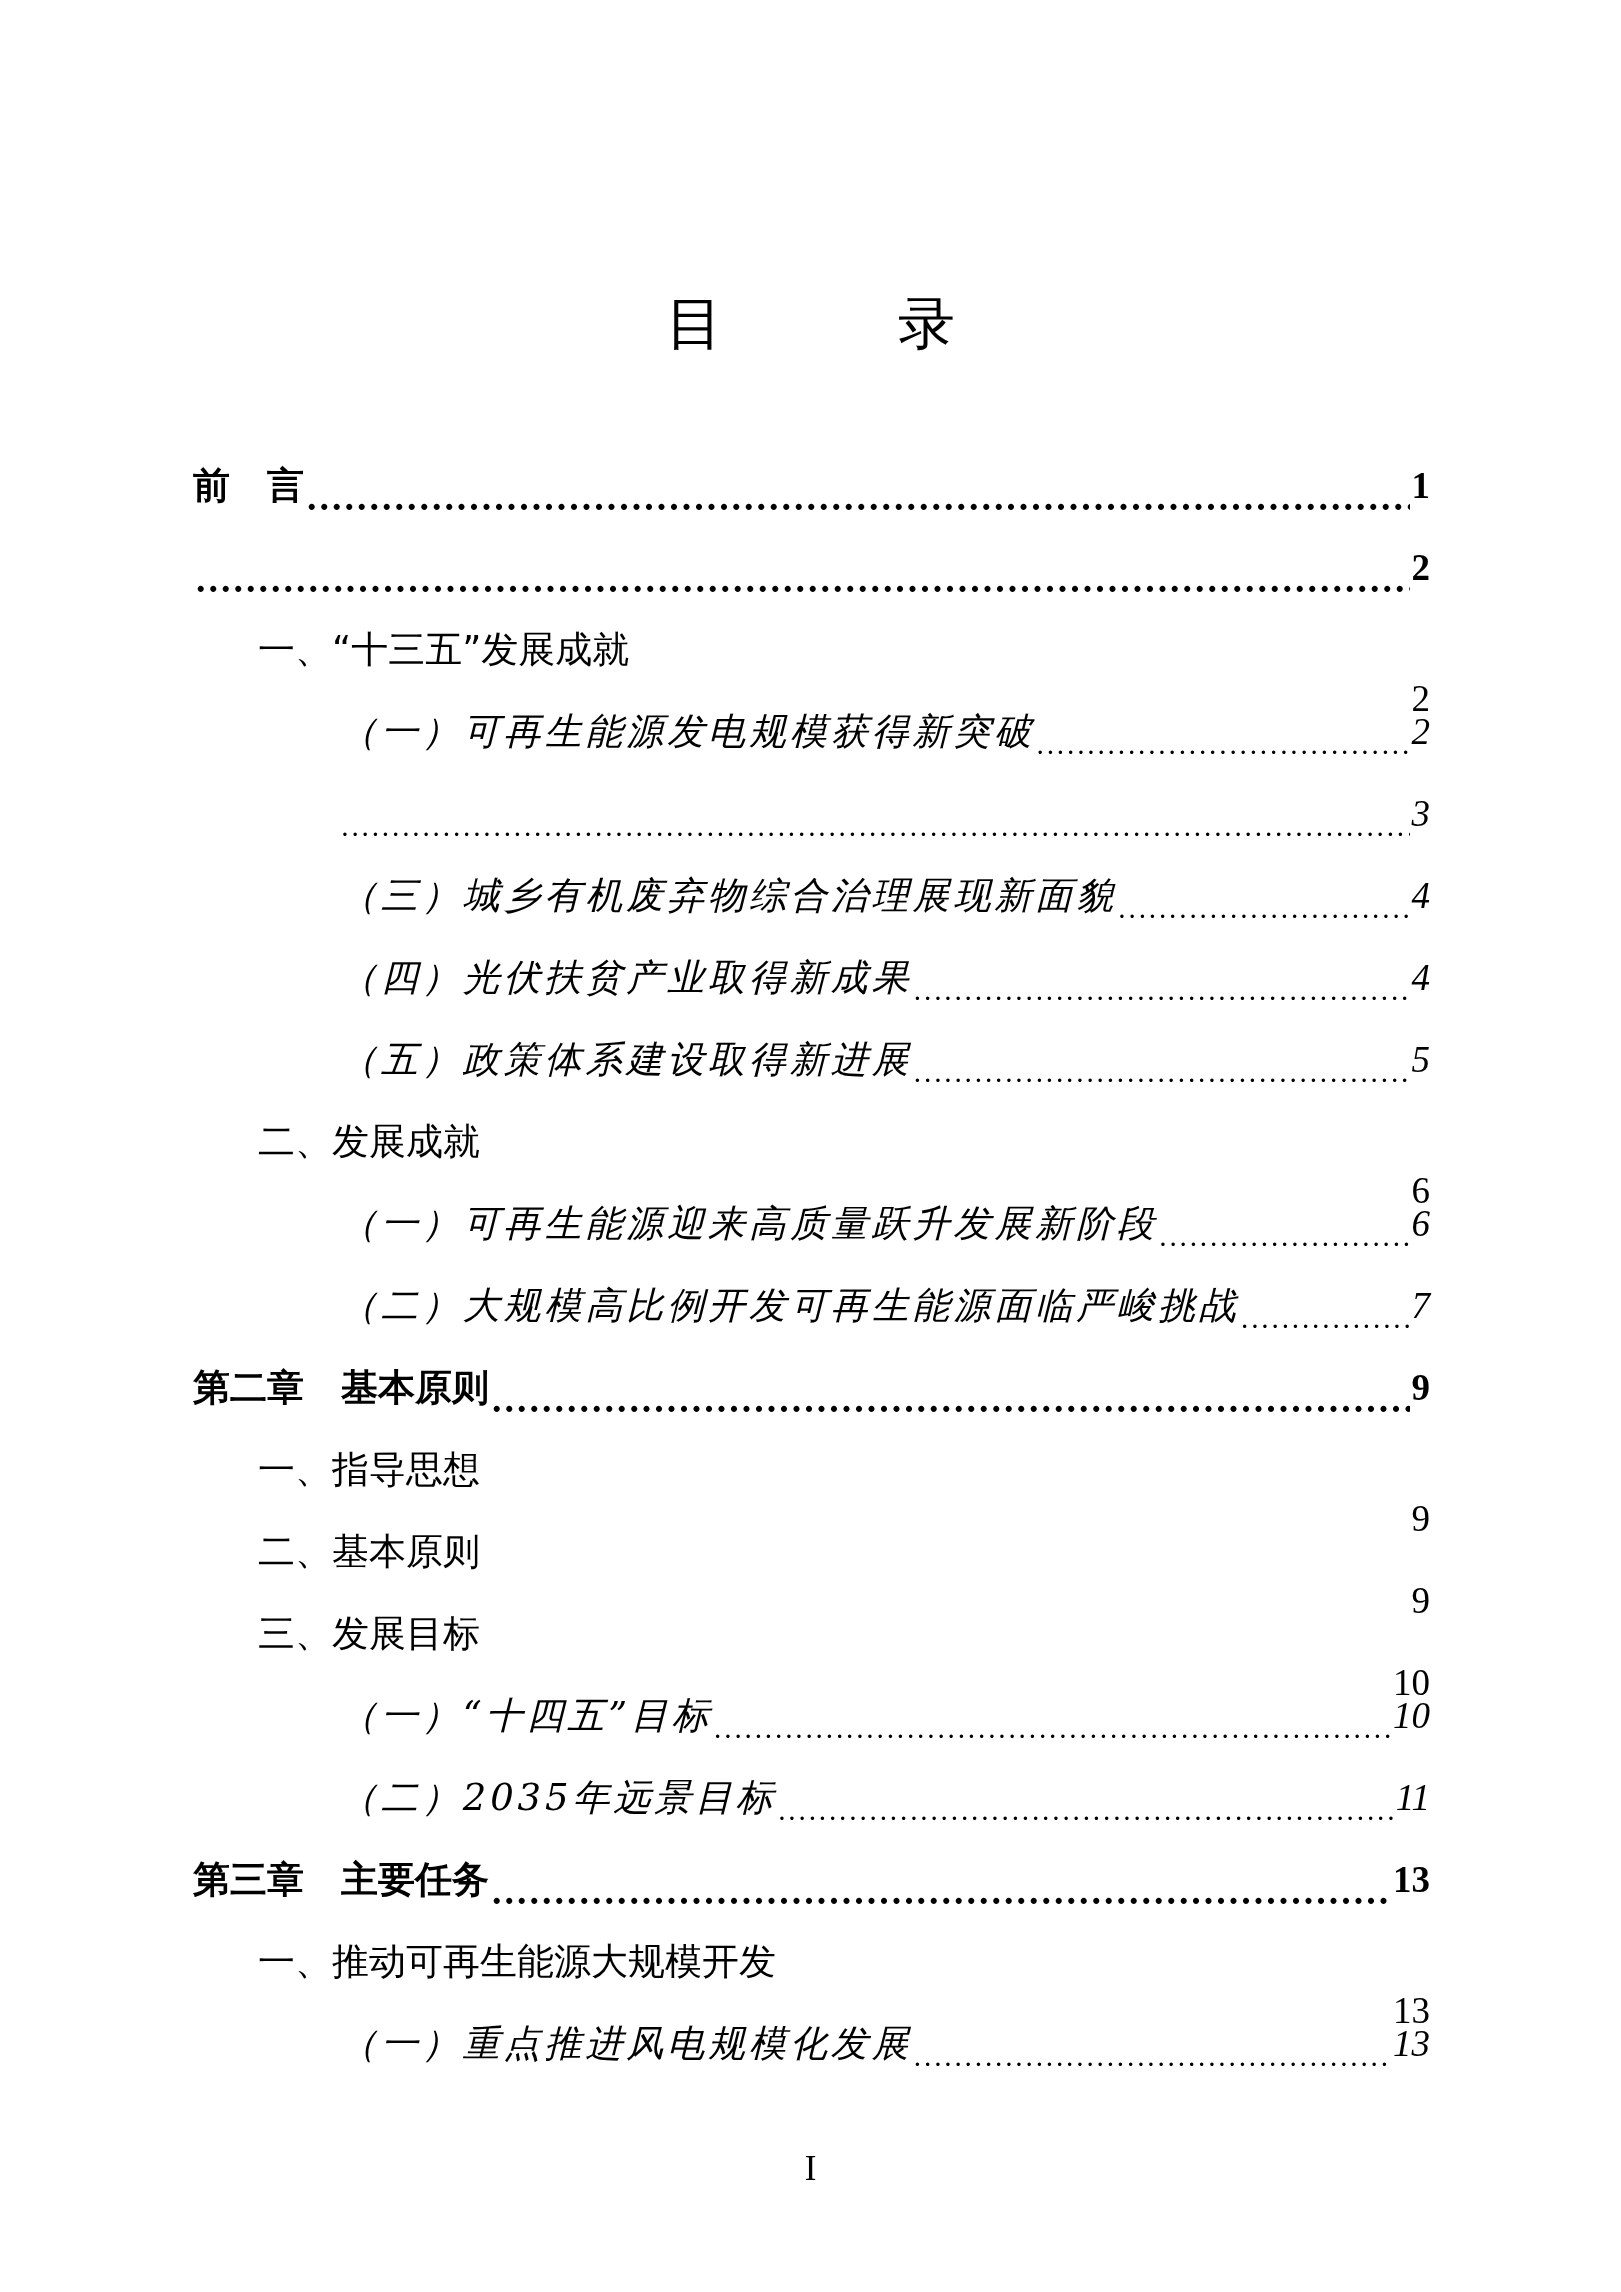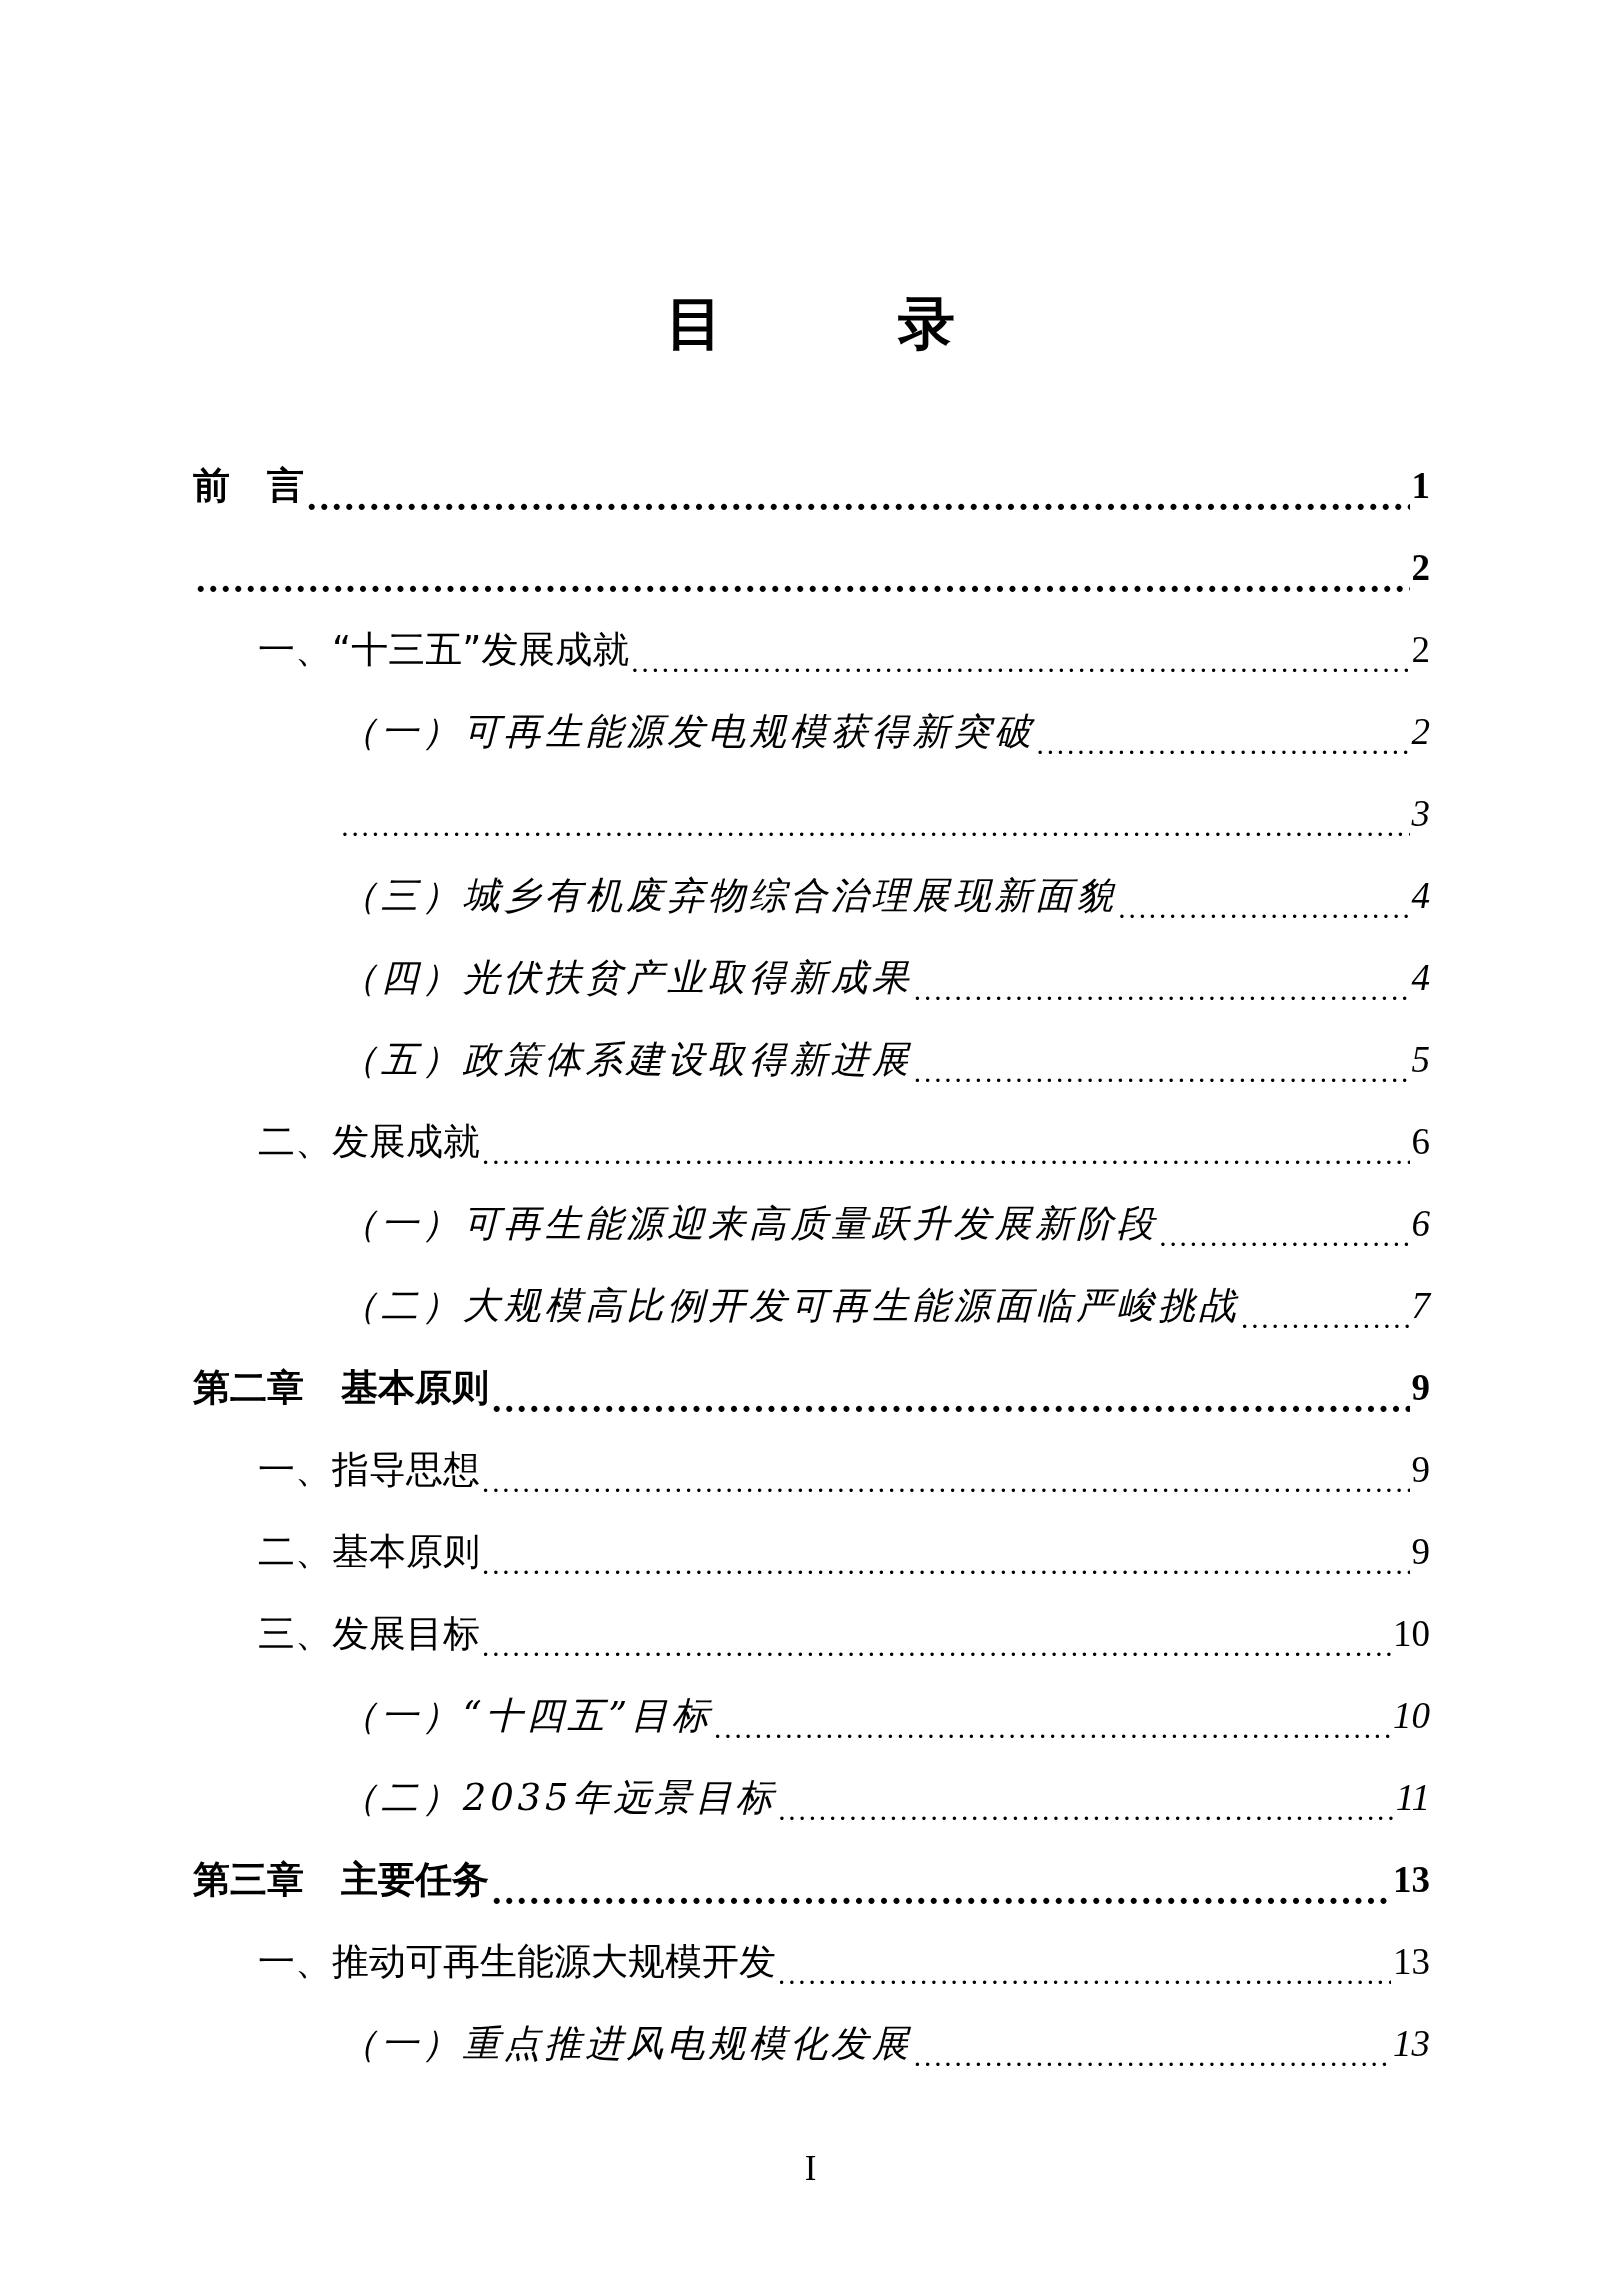--- a/index.html
+++ b/index.html
@@ -1,40 +1,40 @@
 <!DOCTYPE html>
 <html><head>
 <meta charset="utf-8">
 <style>
   html, body { margin:0; padding:0; background:#ffffff; }
   body { width:1621px; height:2293px; position:relative; overflow:hidden; color:#000; }
   .page-title {
     position:absolute; top:284px; left:0; width:1621px; text-align:center;
-    font-family:"DejaVu Serif","Liberation Serif",serif; font-weight:bold;
+    font-family:"DejaVu Serif","Liberation Serif",serif; font-weight:normal;
     font-size:57px; letter-spacing:59px; line-height:78px; text-indent:59px;
   }
   .toc { position:absolute; top:461px; left:193px; width:1237px; }
   .row {
     position:relative; height:82px; display:flex; 
     font-size:37px; line-height:49px;
   }
   .row .label { white-space:pre; flex:0 0 auto; }
   .row .leader {
     flex:1 1 auto; overflow:hidden; white-space:nowrap; height:49px; margin:0 2px;
     align-self:center; position:relative;
   }
   .row .leader::before {
     content:"........................................................................................................................................................................................................................................................";
     position:absolute; left:0; bottom:3.9px; letter-spacing:2px;
   }
   .row .page { flex:0 0 auto; text-align:right; }
   .lvl-chapter { font-family:"DejaVu Serif","Liberation Serif",serif; font-weight:bold; }
   .lvl-chapter .leader::before { font-weight:bold; letter-spacing:1px; font-size:33px; }
   .lvl-chapter .page { font-family:"Liberation Serif",serif; font-weight:bold; }
-  .lvl-section { padding-left:65px; font-family:"DejaVu Sans","Liberation Sans",sans-serif; }
+  .lvl-section { padding-left:65px; font-family:"DejaVu Sans","Liberation Sans",sans-serif;flex-direction:column; }
   .lvl-section .leader::before { font-family:"Liberation Serif",serif; font-size:29px; letter-spacing:2.9px; }
   .lvl-section .page { font-family:"Liberation Serif",serif; }
   .lvl-sub { padding-left:147px; font-family:"DejaVu Serif","Liberation Serif",serif; letter-spacing:3.9px;font-style:italic; }
   .lvl-sub .leader::before { font-family:"Liberation Serif",serif; font-size:29px; letter-spacing:2.9px; }
   .lvl-sub .page { font-family:"Liberation Serif",serif; letter-spacing:0; }
   .footer-page {
     position:absolute; top:2147px; left:0; width:1621px; text-align:center;
     font-family:"Liberation Serif",serif; font-size:35px; line-height:43px;
   }
 </style>

